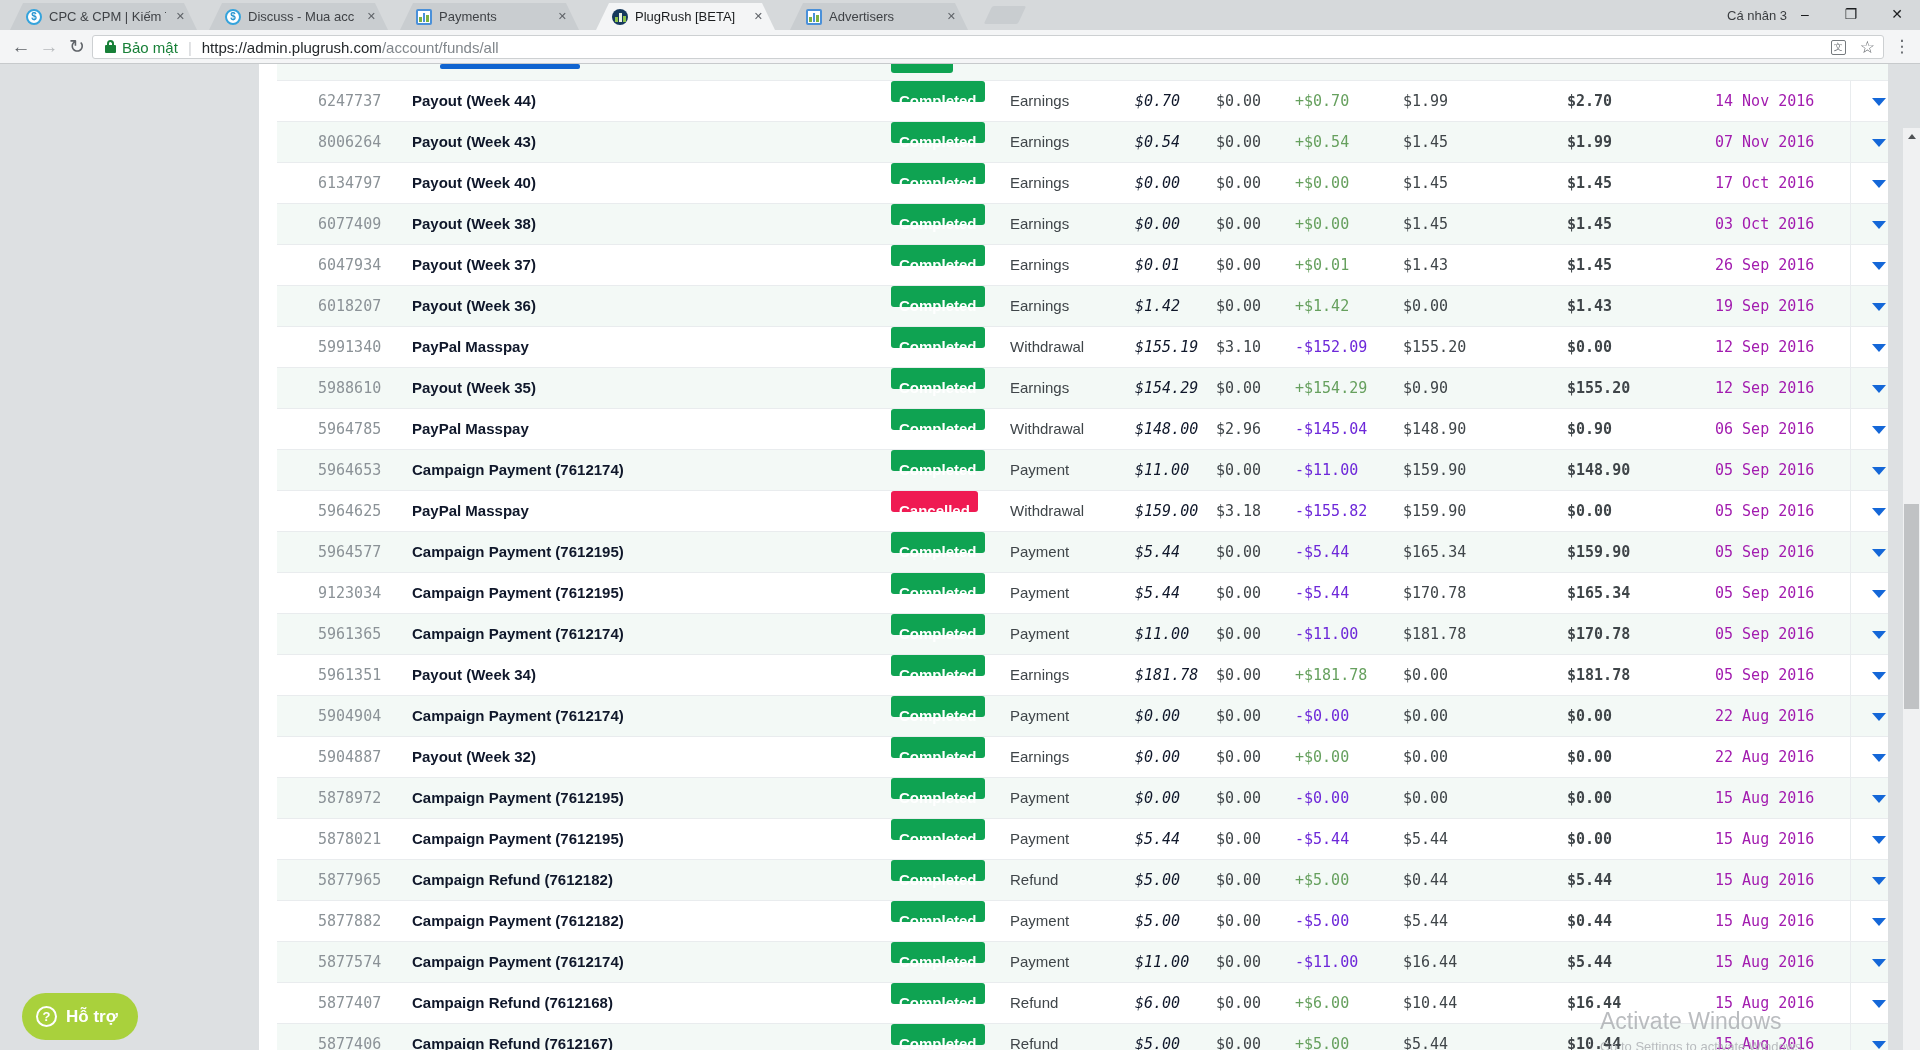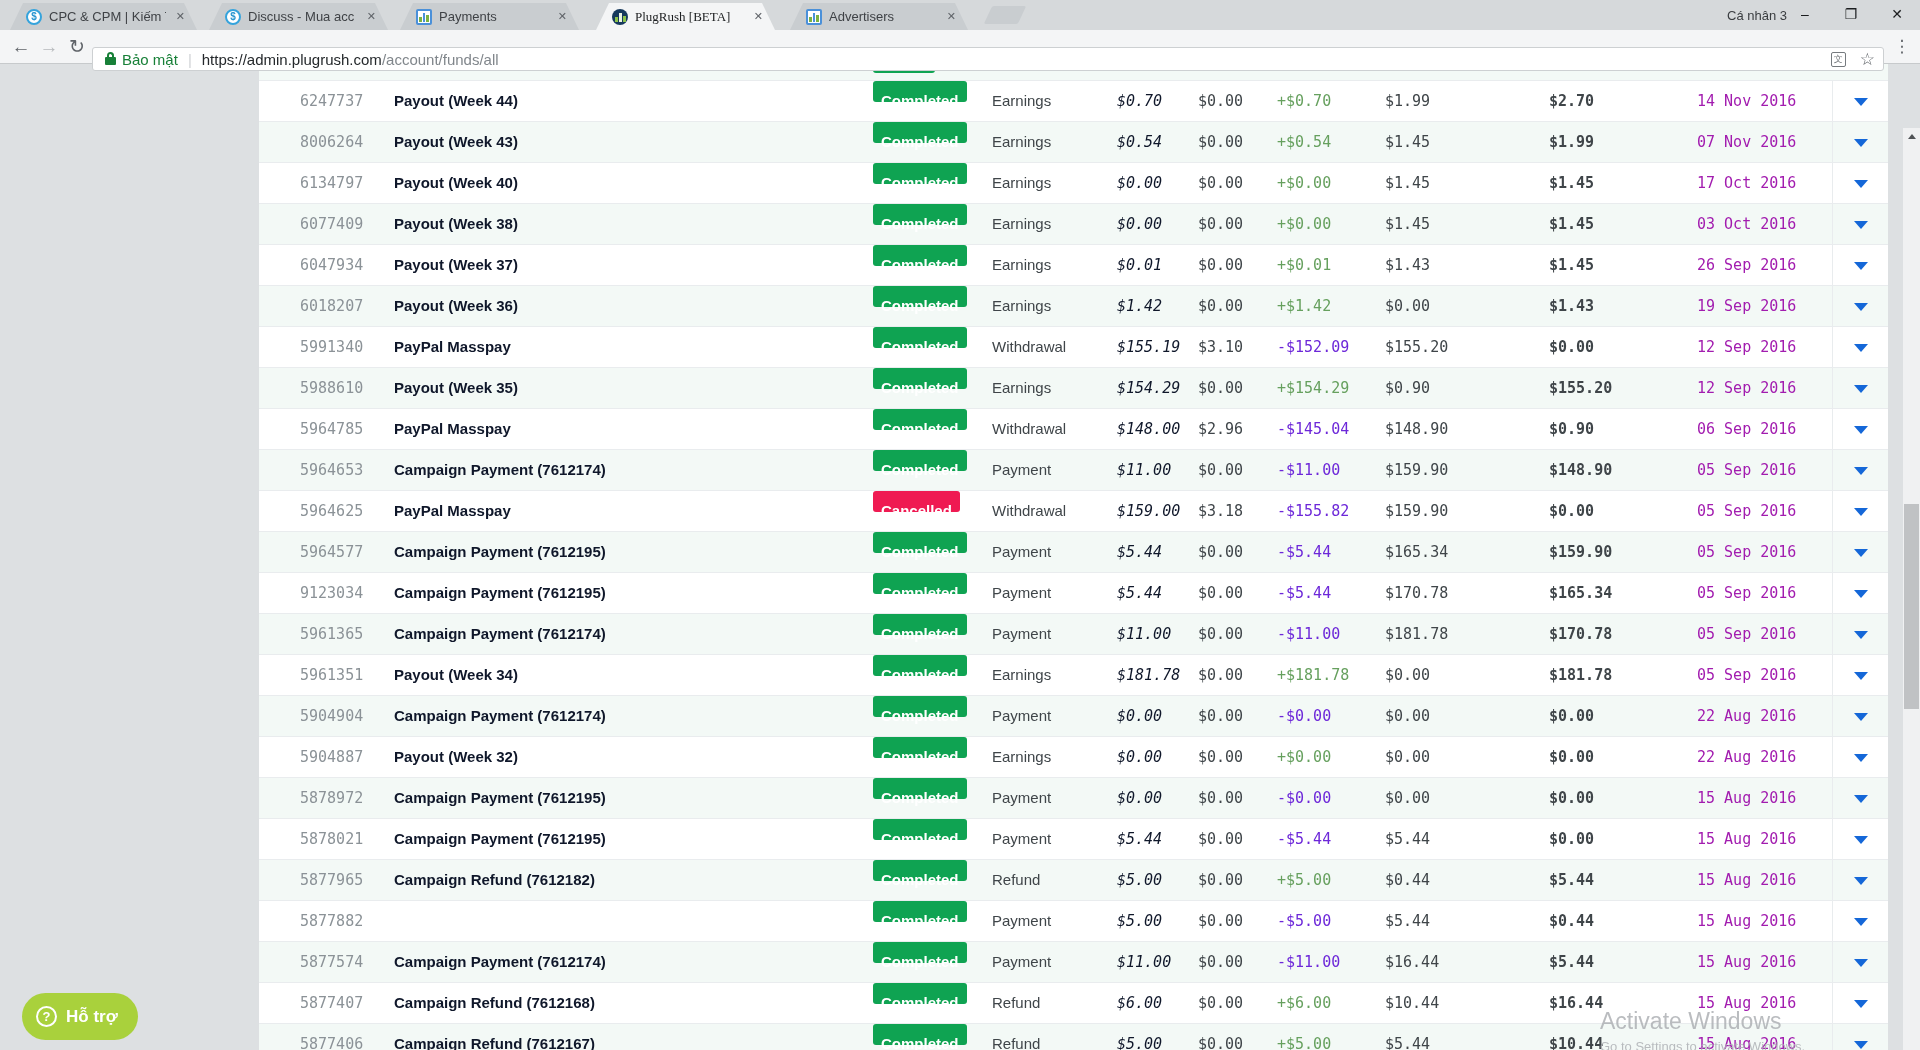--- a/index.html
+++ b/index.html
@@ -40,21 +40,21 @@
   .fav-plugrush i:nth-child(3){height:6px;background:#8bc34a;}
 
   
   .toolbar { position:absolute; left:0; top:30px; width:1920px; height:34px;
     background:#f4f5f6; border-bottom:1px solid #c7cacc; z-index:2; }
   .nav-icon { position:absolute; top:4px; font-size:19px; color:#5f6368; width:26px;
     text-align:center; line-height:26px; }
   .nav-icon.disabled { color:#b6b9bc; }
   .urlbar { position:absolute; left:92px; top:5px; width:1792px; height:24px;
     background:#fff; border:1px solid #cdd0d2; border-radius:3px;
-    display:flex; align-items:center; padding:8px 8px;margin-top:12px; }
+    display:flex; align-items:center; padding:8px 8px; }
   .lock-icon { width:11px; height:14px; position:relative; margin:0 6px 0 4px; flex:none; }
   .lock-icon .shackle { position:absolute; left:2px; top:0; width:7px; height:7px;
     border:2px solid #188038; border-bottom:none; border-radius:4px 4px 0 0; }
   .lock-icon .body { position:absolute; left:0; top:5px; width:11px; height:8px;
     background:#188038; border-radius:1px; }
   .security-label { color:#188038; font-size:15px; margin-right:10px; }
   .url-divider { color:#d0d3d6; font-size:15px; margin-right:10px; }
   .url-domain { color:#24282b; font-size:15px; }
   .url-path { color:#80868b; font-size:15px; }
   .url-right { margin-left:auto; display:flex; align-items:center; gap:14px; }
@@ -63,21 +63,21 @@
   .star-icon { font-size:17px; color:#5f6368; line-height:15px; }
   .menu-dots { position:absolute; right:8px; top:6px; font-size:17px; color:#5f6368;
     width:20px; text-align:center; }
 
   
   .content { position:absolute; left:0; top:64px; width:1920px; height:986px;
     background:#dde0e2; overflow:hidden; }
   .table-card { position:absolute; left:259px; top:0; width:1629px; height:986px;
     background:#fff; overflow:hidden; }
 
-  .row { position:relative; height:41px; border-bottom:1px solid #e9ecee; background:#fff; }
+  .row { position:relative; height:41px; border-bottom:1px solid #e9ecee; background:#fff;margin-left:18px; }
   .row.alt { background:#f3f9f6; }
   .row > span, .row > a { position:absolute; top:0; line-height:40px; font-size:15px;
     white-space:nowrap; }
   .mono { font-family:"DejaVu Sans Mono", monospace; }
   .cell-id   { left:41px;  color:#8b9297; }
   .cell-desc { left:135px; color:#0f172a; font-weight:bold; font-size:15px; text-decoration:none; }
   .badge { position:absolute; left:614px; top:10px; height:21px; line-height:21px;
     padding:0 8px; border-radius:3px; color:#fff; font-size:12.5px; font-weight:bold; }
   .cell-type { left:733px;  color:#3f4549; }
   .cell-amount { left:858px;  color:#0f172a;font-style:italic; }
@@ -137,21 +137,21 @@
   </div>
       <div class="tab" style="left: 400px; width: 179px;">
     <span class="favicon fav-chart">
           <i></i>
           <i></i>
           <i></i>
         </span>
     <span class="tab-title">Payments</span>
     <span class="tab-close">✕</span>
   </div>
-      <div class="tab active" style="left: 596px; width: 179px; font-family: Liberation Serif, serif;">
+      <div class="tab active" style="left: 596px; width: 179px;">
     <span class="favicon fav-plugrush">
           <i></i>
           <i></i>
           <i></i>
         </span>
     <span class="tab-title">PlugRush [BETA]</span>
     <span class="tab-close">✕</span>
   </div>
       <div class="tab" style="left: 790px; width: 178px;">
     <span class="favicon fav-chart">
@@ -494,20 +494,21 @@
     <span class="cell-change mono pos">+$5.00</span>
     <span class="cell-bal1 mono">$0.44</span>
     <span class="cell-bal2 mono">$5.44</span>
     <span class="cell-date mono">15 Aug 2016</span>
     <span class="caret-cell">
             <span class="caret"></span>
           </span>
   </div>
         <div class="row">
     <span class="cell-id mono">5877882</span>
+    <a class="cell-desc" href="#">Campaign Payment (7612182)</a>
     <span class="badge" style="background: rgb(15, 163, 82);">Completed</span>
     <span class="cell-type">Payment</span>
     <span class="cell-amount mono">$5.00</span>
     <span class="cell-fee mono">$0.00</span>
     <span class="cell-change mono neg">-$5.00</span>
     <span class="cell-bal1 mono">$5.44</span>
     <span class="cell-bal2 mono">$0.44</span>
     <span class="cell-date mono">15 Aug 2016</span>
     <span class="caret-cell">
             <span class="caret"></span>

